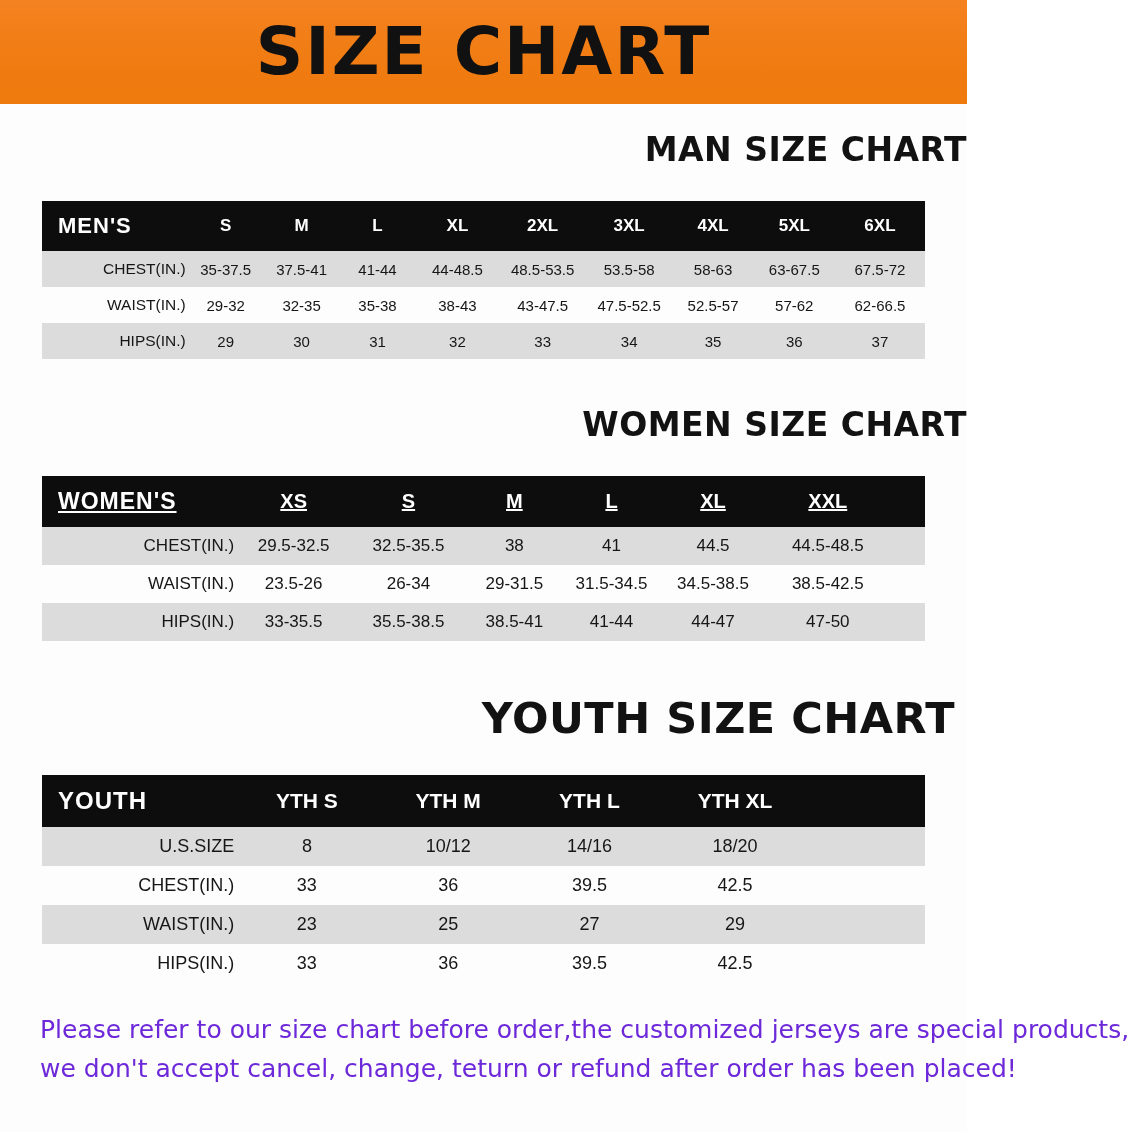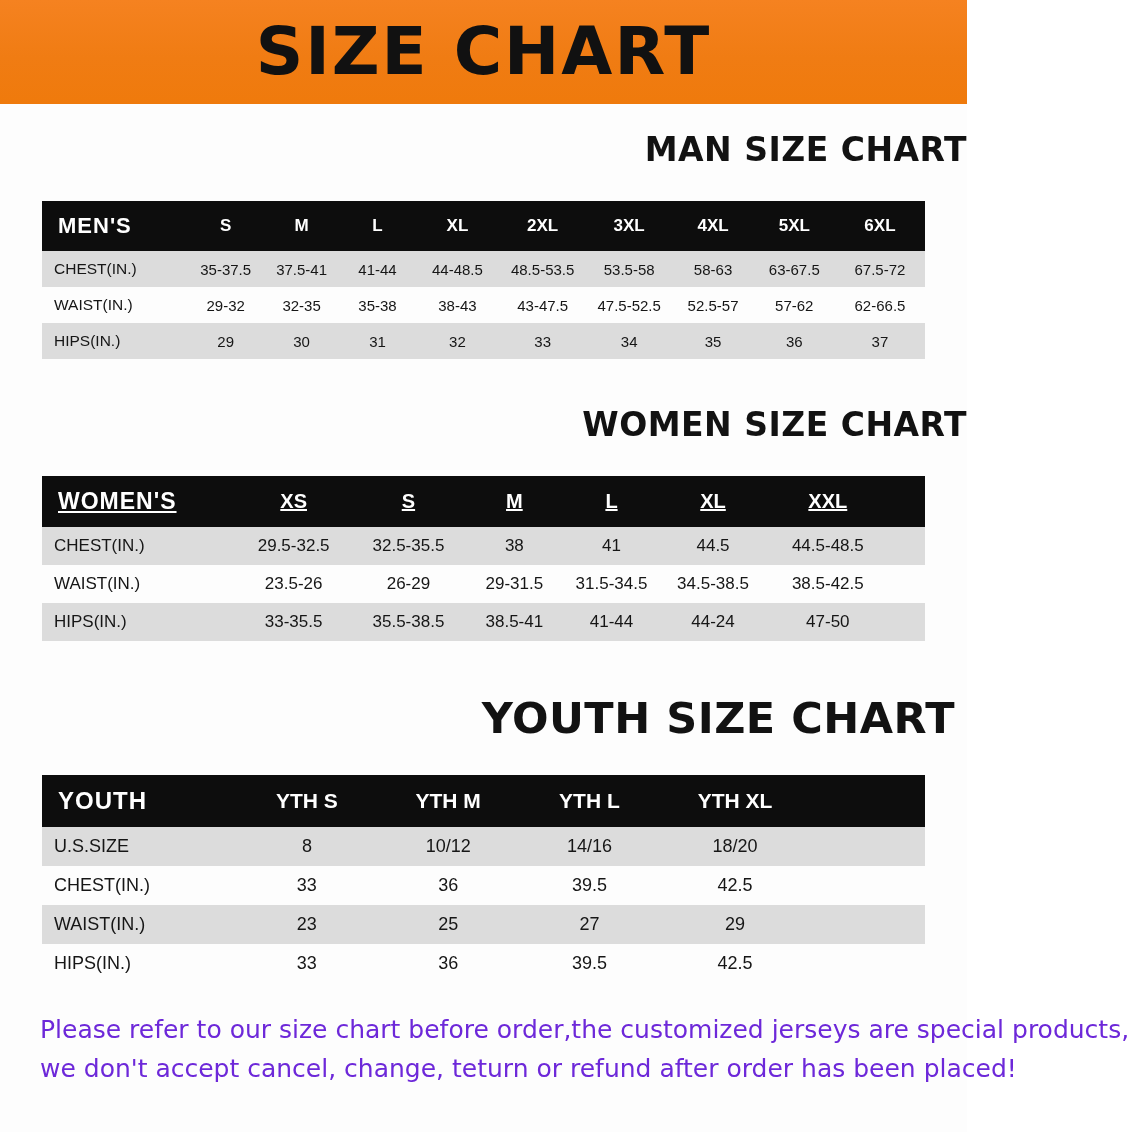--- a/index.html
+++ b/index.html
@@ -72,21 +72,21 @@
     text-align: left;
     padding-left: 16px;
     letter-spacing: 1px;
   }
   table.size-table tbody td {
     text-align: center;
     color: #161616;
     padding: 9px 2px;
   }
   table.size-table tbody td.rowlabel {
-    text-align: left;
+    text-align: right;
     padding-left: 12px;
   }
   tr.shade td { background: #dcdcdc; }
   tr.plain td { background: #fdfdfd; }
 
   
   .men-table thead th { font-size: 17px; }
   .men-table thead th.rowlabel { font-size: 22px; }
   .men-table tbody td { font-size: 15px; }
   .men-table tbody td.rowlabel { font-size: 15.5px; }
@@ -227,34 +227,34 @@
           <td>32.5-35.5</td>
           <td>38</td>
           <td>41</td>
           <td>44.5</td>
           <td>44.5-48.5</td>
           <td></td>
         </tr>
         <tr class="plain">
           <td class="rowlabel">WAIST(IN.)</td>
           <td>23.5-26</td>
-          <td>26-29</td>
+          <td>26-34</td>
           <td>29-31.5</td>
           <td>31.5-34.5</td>
           <td>34.5-38.5</td>
           <td>38.5-42.5</td>
           <td></td>
         </tr>
         <tr class="shade">
           <td class="rowlabel">HIPS(IN.)</td>
           <td>33-35.5</td>
           <td>35.5-38.5</td>
           <td>38.5-41</td>
           <td>41-44</td>
-          <td>44-24</td>
+          <td>44-47</td>
           <td>47-50</td>
           <td></td>
         </tr>
       </tbody>
     </table>
   </div>
 
   <div class="section-title youth">YOUTH SIZE CHART</div>
   <div class="table-wrap">
     <table class="size-table youth-table">

